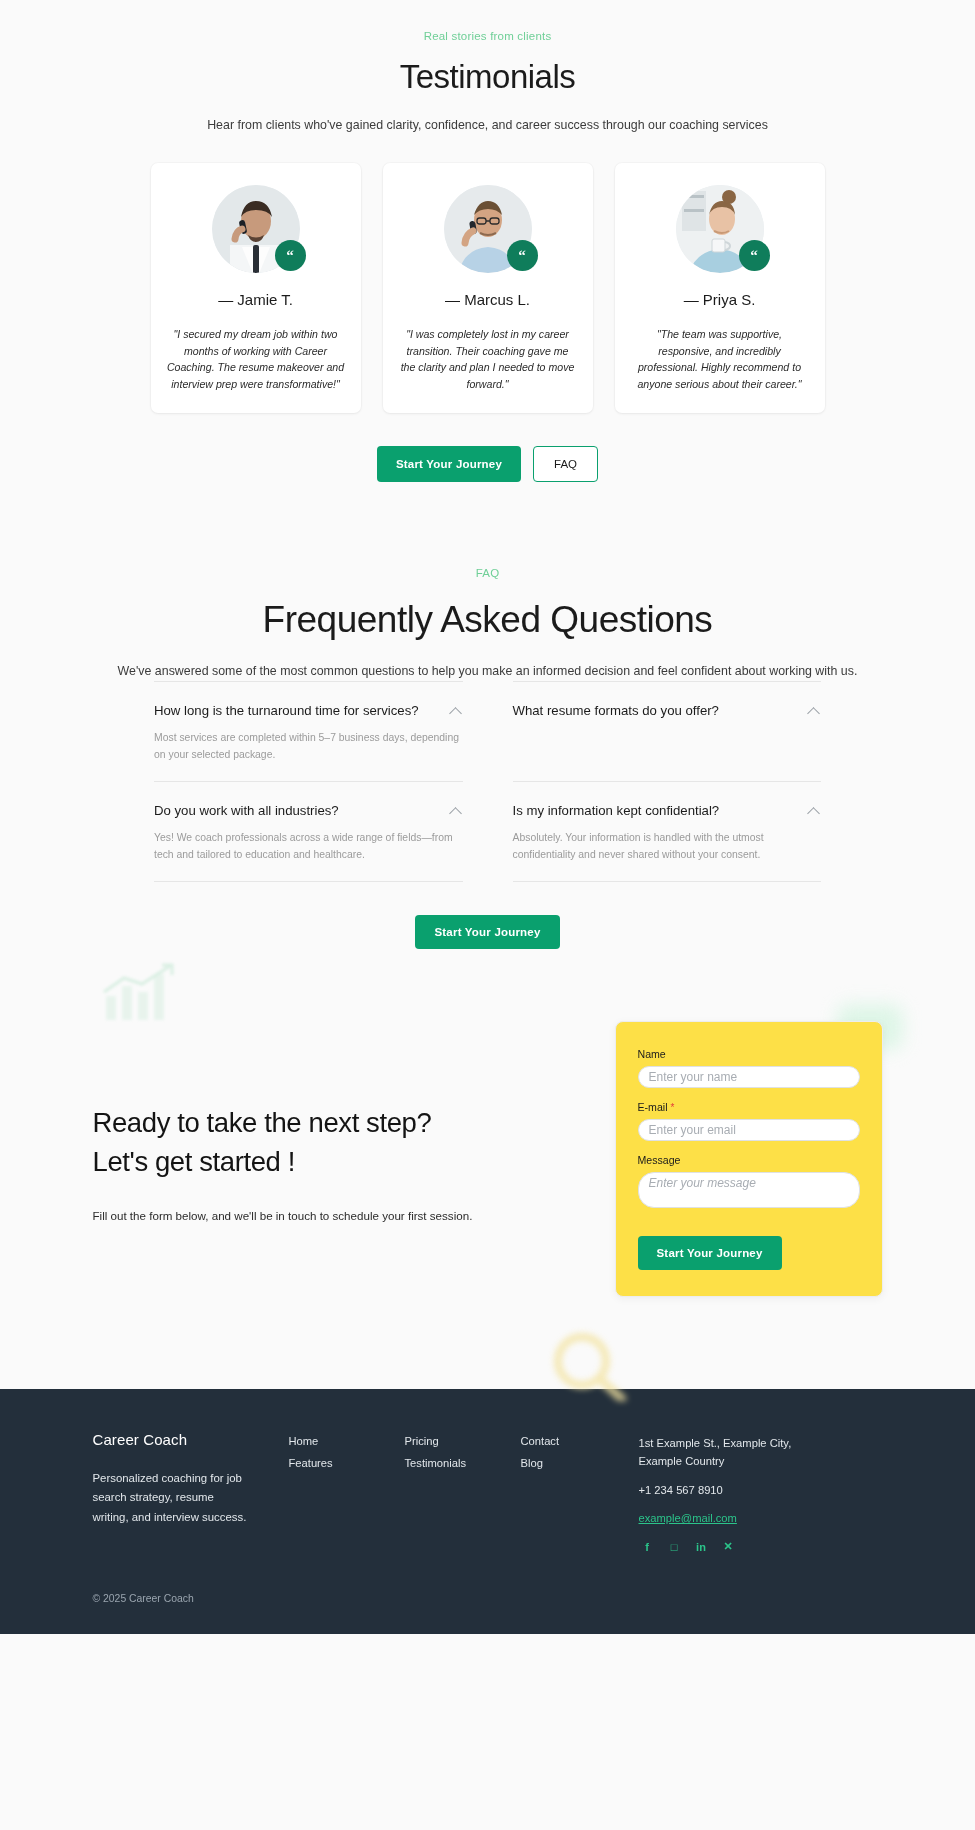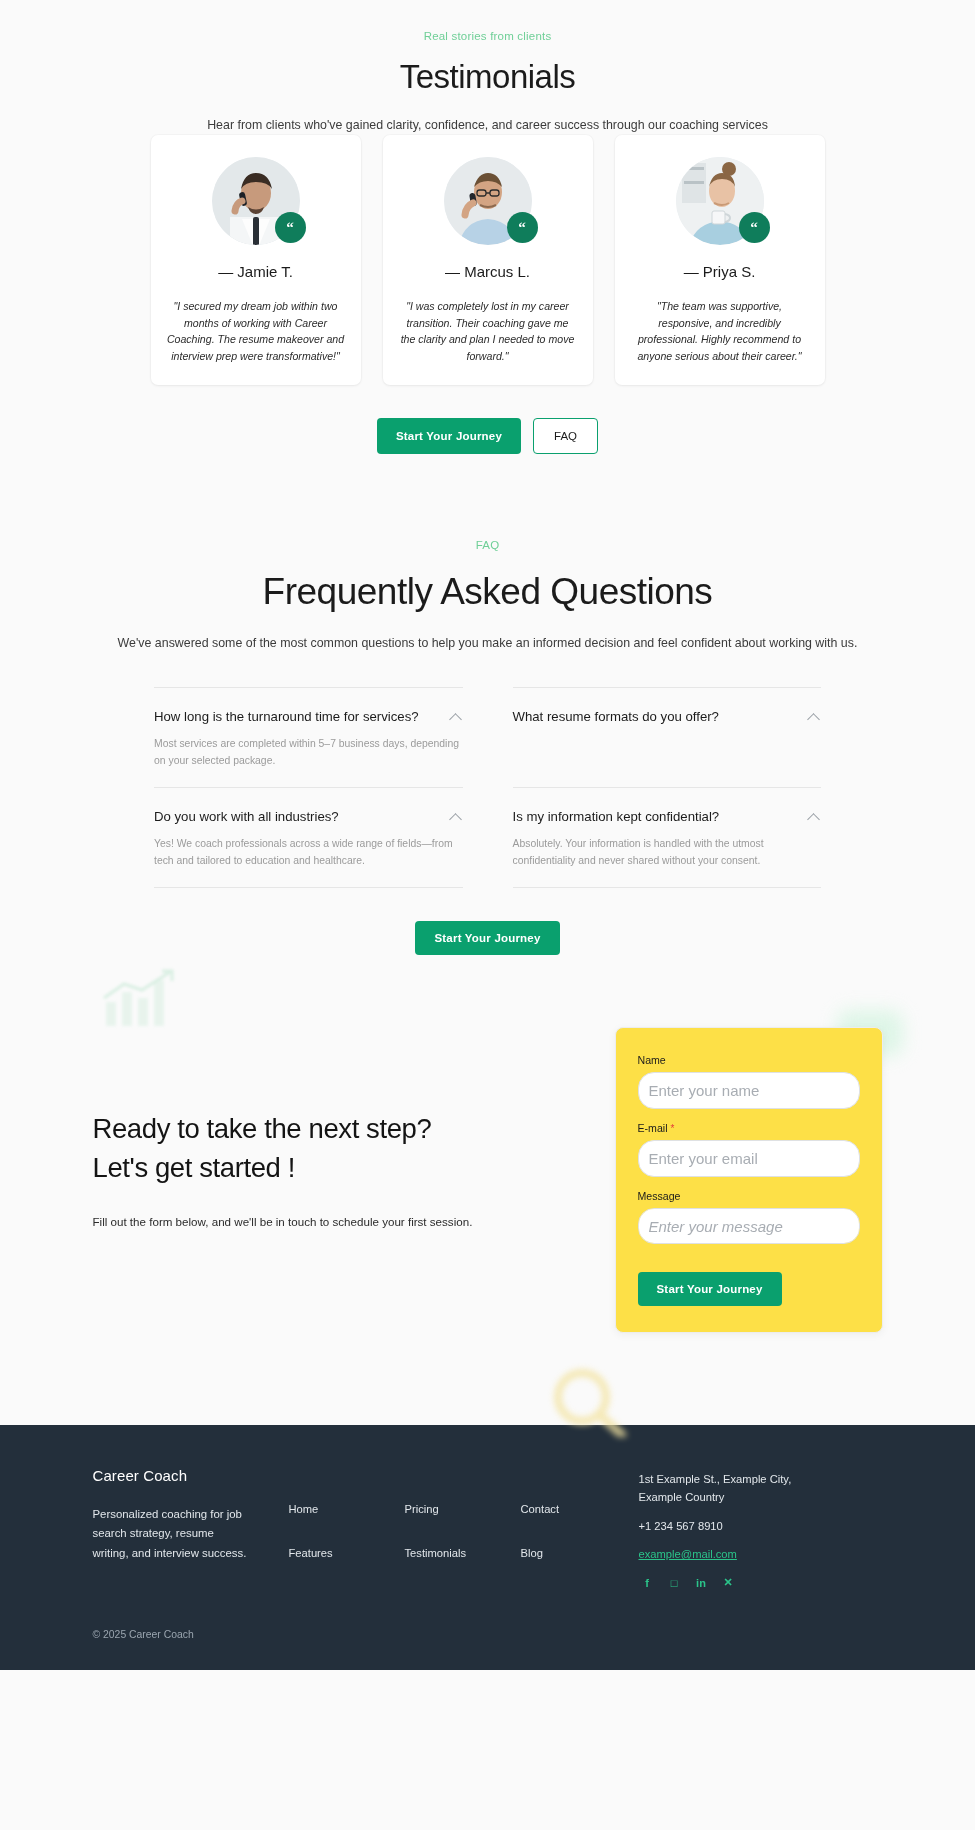--- a/index.html
+++ b/index.html
@@ -58,21 +58,21 @@
     border: 1px solid #0aa06e;
     border-radius: 4px;
     padding: 11px 20px;
     cursor: pointer;
   }
 
   
   .testimonials { padding: 30px 0 0; }
   #t-eyebrow { margin-bottom: 16px; }
   #t-title { font-size: 33px; margin-bottom: 21px; }
-  #t-sub { }
+  #t-sub { margin-bottom: 28px; }
 
   .cards {
     display: flex;
     justify-content: center;
     gap: 22px;
   }
   .card {
     width: 210px;
     background: #fff;
     border-radius: 7px;
@@ -117,21 +117,21 @@
     display: flex;
     justify-content: center;
     gap: 12px;
     margin-top: 33px;
   }
 
   
   .faq { padding: 85px 0 0; }
   #f-eyebrow { margin-bottom: 20px; }
   #f-title { font-size: 37px; margin-bottom: 22px; }
-  #f-sub { margin-bottom: 34px; }
+  #f-sub { }
 
   .faq-grid {
     width: 667px;
     margin: 0 auto;
     display: grid;
     grid-template-columns: 1fr 1fr;
     column-gap: 50px;
   }
   .faq-item {
     border-top: 1px solid #e6e6e6;
@@ -241,22 +241,22 @@
     font-size: 10.6px;
     color: #1b1b1b;
     margin-bottom: 6px;
     font-weight: 400;
   }
   .req { color: #e23b3b; font-size: 10px; }
   .field input, .field textarea {
     width: 100%;
     border: 1px solid #dfe1e3;
     border-radius: 16px;
-    padding: 9px 10px;
-    font-size: 15px;
+    padding: 3px 10px;
+    font-size: 12px;
     color: #1b1b1b;
     font-family: "Liberation Sans", sans-serif;
     background: #fff;
     outline: none;
   }
   .field input::placeholder, .field textarea::placeholder { color: #a8adb3; }
   .field textarea { height: 36px; resize: none; font-style: italic; }
   .form-card .btn-primary { margin-top: 11px; }
 
   
@@ -288,21 +288,20 @@
   .f-col.c1 { width: 116px; }
   .f-col.c2 { width: 116px; }
   .f-col.c3 { width: 118px; }
   .f-link {
     display: block;
     font-size: 11.2px;
     color: #e2e7eb;
     text-decoration: none;
     margin-bottom: 10px;
     cursor: pointer;
-    margin-top: 32px;
   }
   .f-contact { flex: 1; padding-top: 4px; }
   .f-addr {
     font-size: 11.2px;
     line-height: 1.6;
     color: #e2e7eb;
     margin-bottom: 14px;
     max-width: 160px;
   }
   .f-phone { font-size: 11.2px; color: #e2e7eb; margin-bottom: 12px; }

